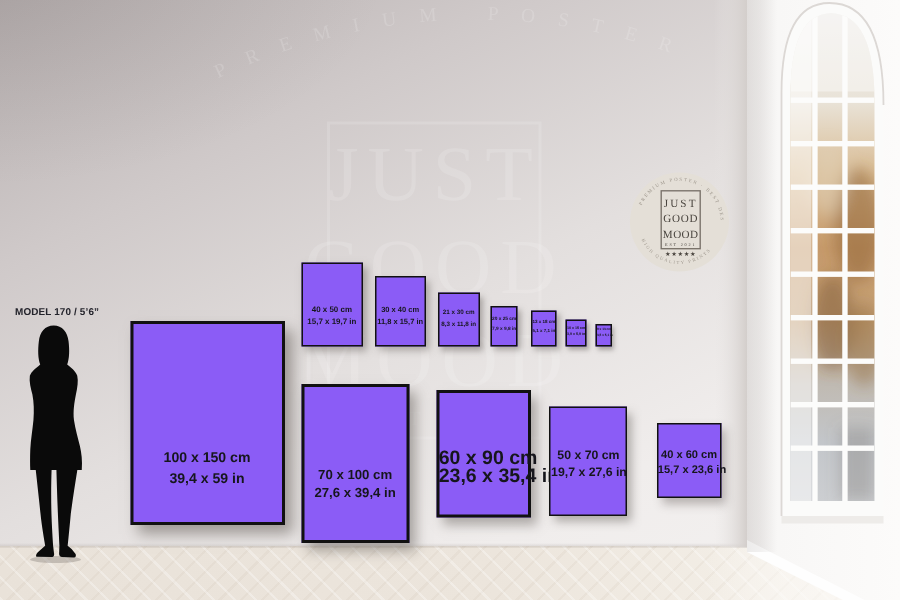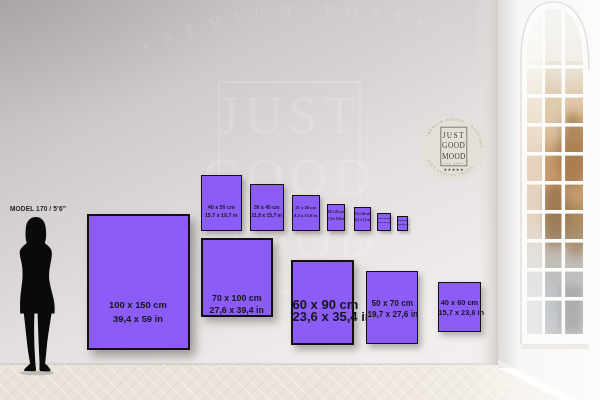--- a/index.html
+++ b/index.html
@@ -132,21 +132,21 @@
     <path d="M37.6,103 C37.9,113 38.2,123 38.6,132.5 C39,142 39.4,149 39.6,153.8 L39.4,159.5 Q39.5,161.2 41.2,161.3 L49.5,161.6 Q51,161.5 50.4,159.4 Q48,155.6 45.1,153.8 C45.9,146.5 46.5,140 47.2,132.5 C48.5,122.5 50.1,112.5 51.6,103 Z"></path>
   </g>
 </svg>
 
 <div class="abs" style="left:10px;top:205px;width:90px;font-size:6.6px;font-weight:bold;color:#23232b;letter-spacing:.1px">MODEL 170 / 5’6”</div>
 
 <div class="frame" style="left:86.5px;top:214px;width:103px;height:135.5px;border-width:2.4px;box-shadow:5px 6px 9px rgba(110,103,99,.6);">
   <div class="flab" style="top:82px;font-size:9.4px;line-height:13.6px;">100 x 150 cm<br>39,4 x 59 in</div>
 </div>
 
-<div class="frame" style="left:200.5px;top:238px;width:72.5px;height:79px;border-width:2px;box-shadow:4px 5px 8px rgba(110,103,99,.55);">
+<div class="frame" style="left:200.5px;top:256px;width:72.5px;height:106px;border-width:2px;box-shadow:4px 5px 8px rgba(110,103,99,.55);">
   <div class="flab" style="top:52px;font-size:8.8px;line-height:12px;">70 x 100 cm<br>27,6 x 39,4 in</div>
 </div>
 
 <div class="frame" style="left:290.5px;top:259.8px;width:63px;height:85.7px;border-width:2px;box-shadow:4px 5px 7px rgba(110,103,99,.5);">
   <div class="flab" style="top:37px;font-size:13px;line-height:12px;">60 x 90 cm<br>23,6 x 35,4 in</div>
 </div>
 
 <div class="frame" style="left:366.4px;top:271.3px;width:51.8px;height:73.1px;border-width:1.7px;box-shadow:3px 4px 6px rgba(110,103,99,.5);padding-left:20px;">
   <div class="flab" style="top:26px;font-size:8.2px;line-height:11px;">50 x 70 cm<br>19,7 x 27,6 in</div>
 </div>

